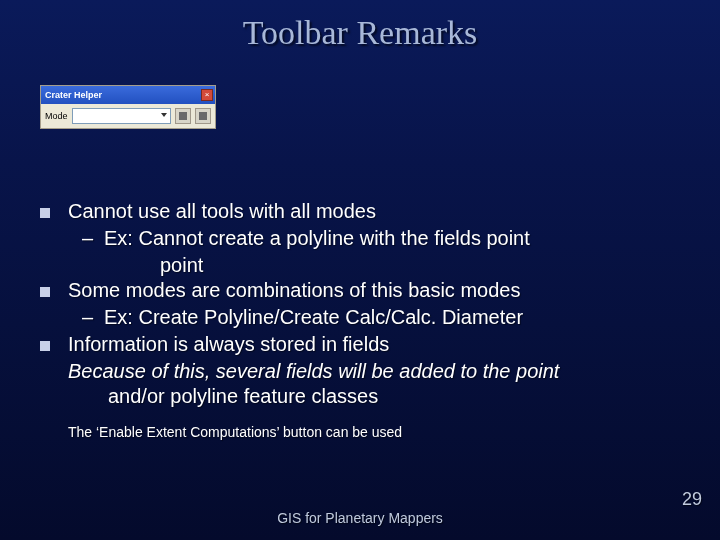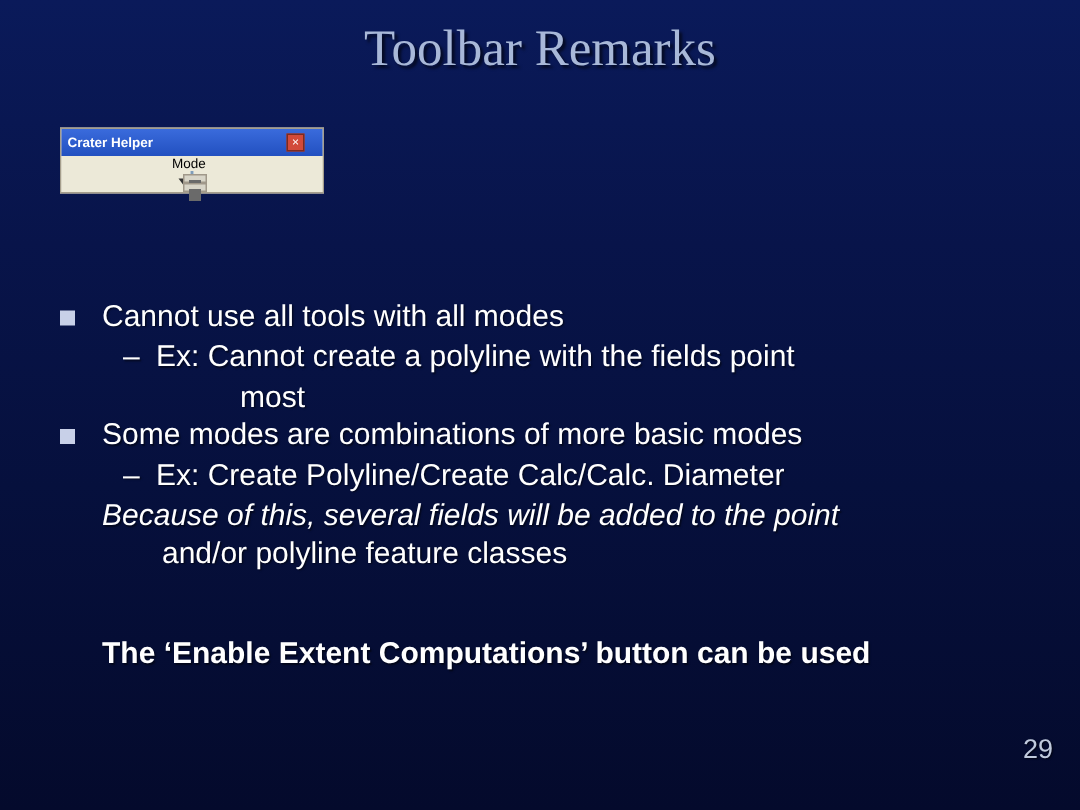--- a/index.html
+++ b/index.html
@@ -39,21 +39,21 @@
     background: #e8e5d9;
     border: 1px solid #a59e8c;
     box-sizing: border-box;
   }
   .tb-titlebar {
     height: 18px;
     background: linear-gradient(to bottom, #3a6bdc 0%, #2250c0 100%);
     display: flex;
     align-items: center;
     justify-content: space-between;
-    padding: 0 12px 0 4px;
+    padding: 0 2px 0 4px;
     box-sizing: border-box;
   }
   .tb-title {
     color: #ffffff;
     font-size: 9px;
     font-weight: bold;
     font-family: Tahoma, Arial, sans-serif;
   }
   .tb-close {
     width: 12px;
@@ -67,21 +67,20 @@
     font-family: Tahoma, Arial, sans-serif;
     box-sizing: border-box;
   }
   .tb-body {
     height: 24px;
     background: #ece9d8;
     display: flex;
     align-items: center;
     padding: 0 4px;
     box-sizing: border-box;
-    flex-direction: column;
   }
   .tb-label {
     font-size: 9px;
     color: #000;
     font-family: Tahoma, Arial, sans-serif;
     margin-right: 4px;
   }
   .tb-dropdown {
     flex: 1;
     height: 16px;
@@ -155,24 +154,23 @@
     padding-left: 120px;
   }
   .wrap-text {
     padding-left: 68px;
   }
   .note-block {
     position: absolute;
     top: 424px;
     left: 68px;
     right: 30px;
-    font-size: 20px;
+    font-size: 14px;
     line-height: 1.25;
     text-shadow: 1px 1px 1px rgba(0,0,0,0.5);
-    font-weight: bold;
   }
   .note-wrap {
     padding-left: 44px;
   }
   .footer {
     position: absolute;
     bottom: 14px;
     left: 0;
     width: 720px;
     text-align: center;
@@ -212,37 +210,42 @@
   <div class="content">
 
     <div class="bullet-row">
       <span class="bullet-mark"><span class="bullet-sq"></span></span>
       <span>Cannot use all tools with all modes</span>
     </div>
     <div class="sub-row">
       <span class="sub-mark">–</span>
       <span>Ex: Cannot create a polyline with the fields point</span>
     </div>
-    <div class="indent-text">most</div>
+    <div class="indent-text">point</div>
 
     <div class="bullet-row">
       <span class="bullet-mark"><span class="bullet-sq"></span></span>
-      <span>Some modes are combinations of more basic modes</span>
+      <span>Some modes are combinations of this basic modes</span>
     </div>
     <div class="sub-row">
       <span class="sub-mark">–</span>
       <span>Ex: Create Polyline/Create Calc/Calc. Diameter</span>
     </div>
 
+    <div class="bullet-row">
+      <span class="bullet-mark"><span class="bullet-sq"></span></span>
+      <span>Information is always stored in fields</span>
+    </div>
     <div style="padding-left:28px;font-style:italic;">
       <span>Because of this, several fields will be added to the point</span>
     </div>
     <div class="wrap-text">and/or polyline feature classes</div>
 
   </div>
 
   <div class="note-block">
     <div>The ‘Enable Extent Computations’ button can be used</div>
   </div>
 
+  <div class="footer">GIS for Planetary Mappers</div>
   <div class="pagenum">29</div>
 
 </div>
 
 </body></html>

